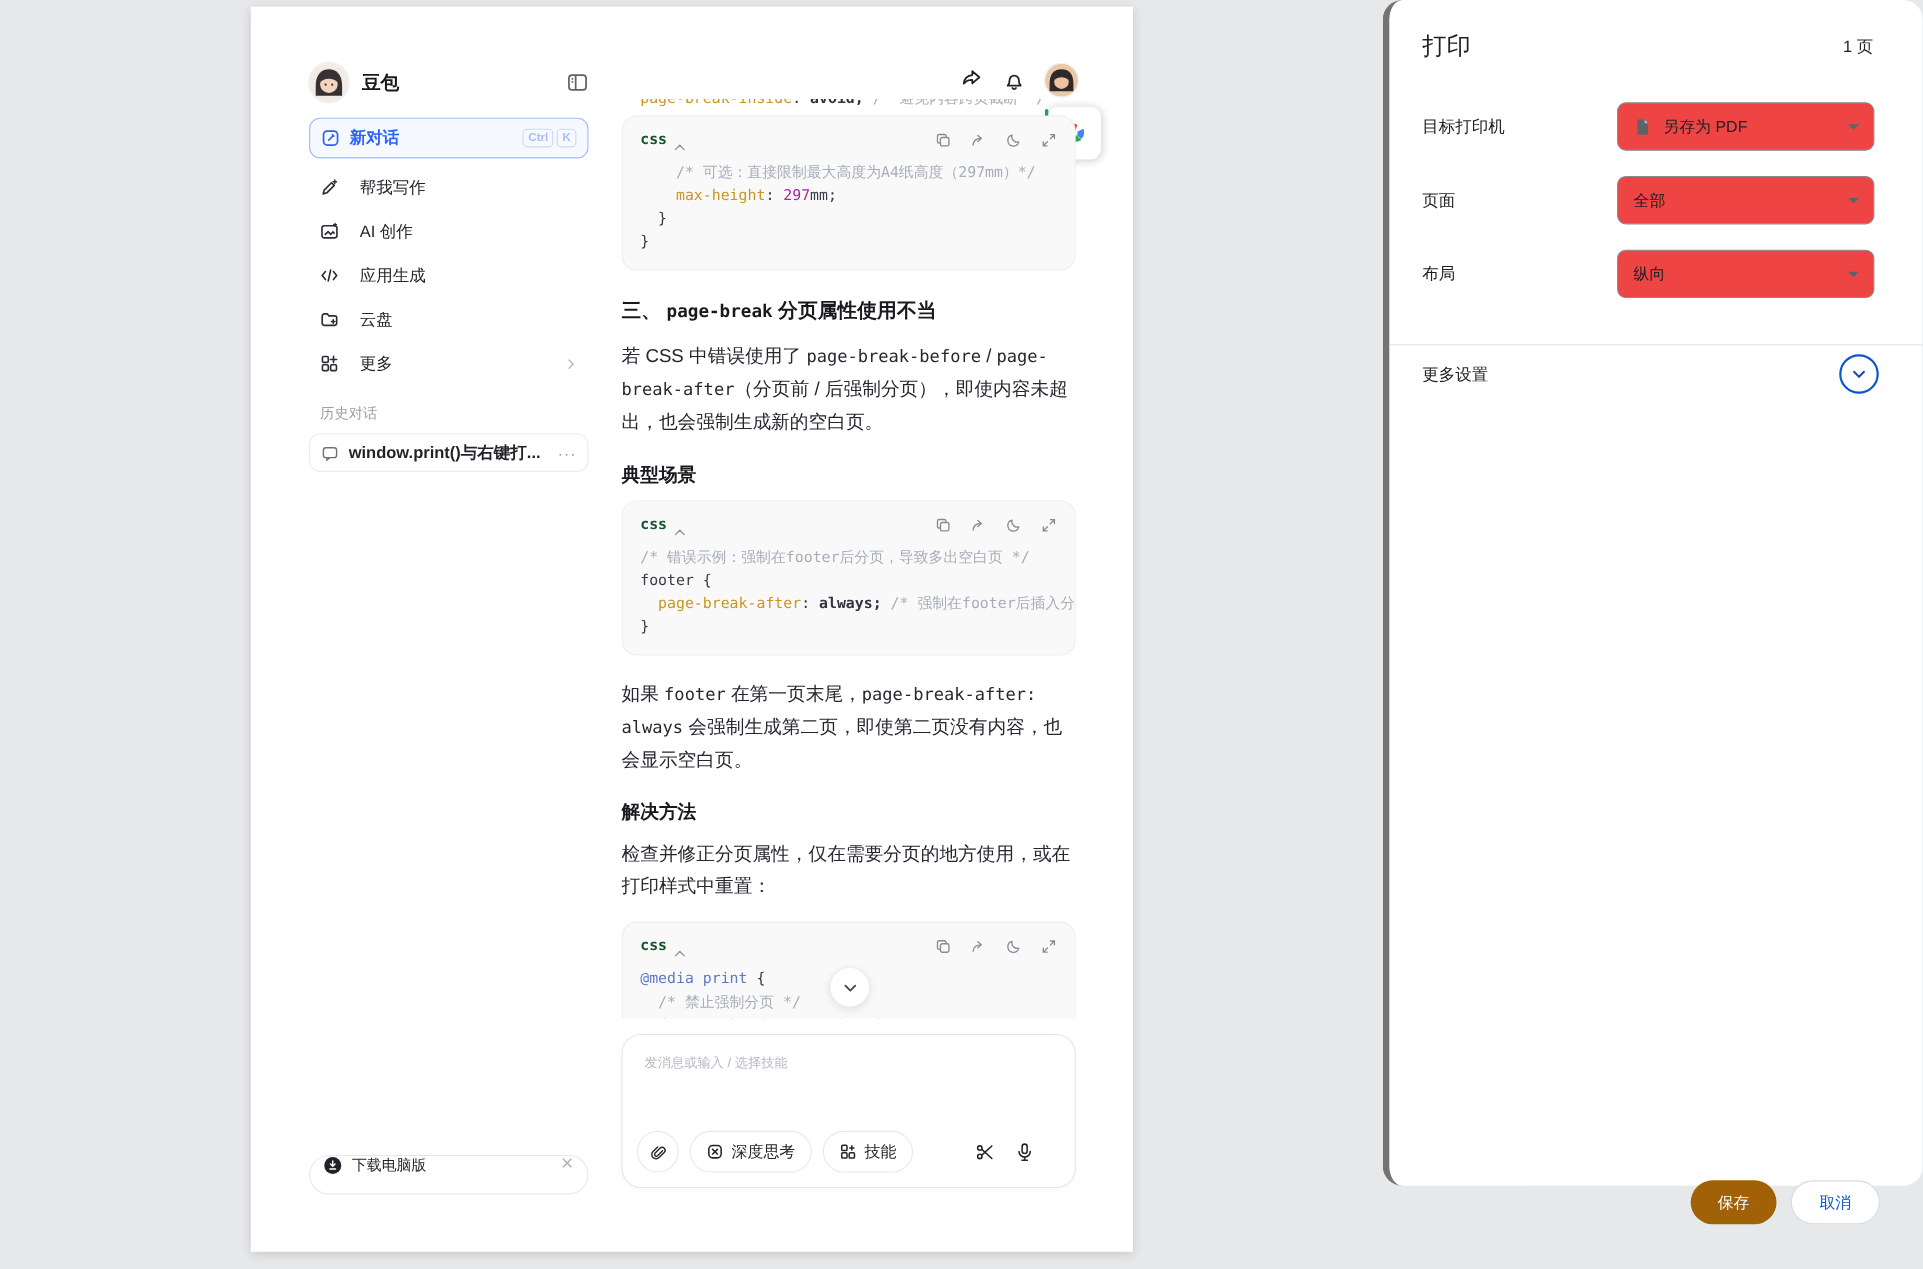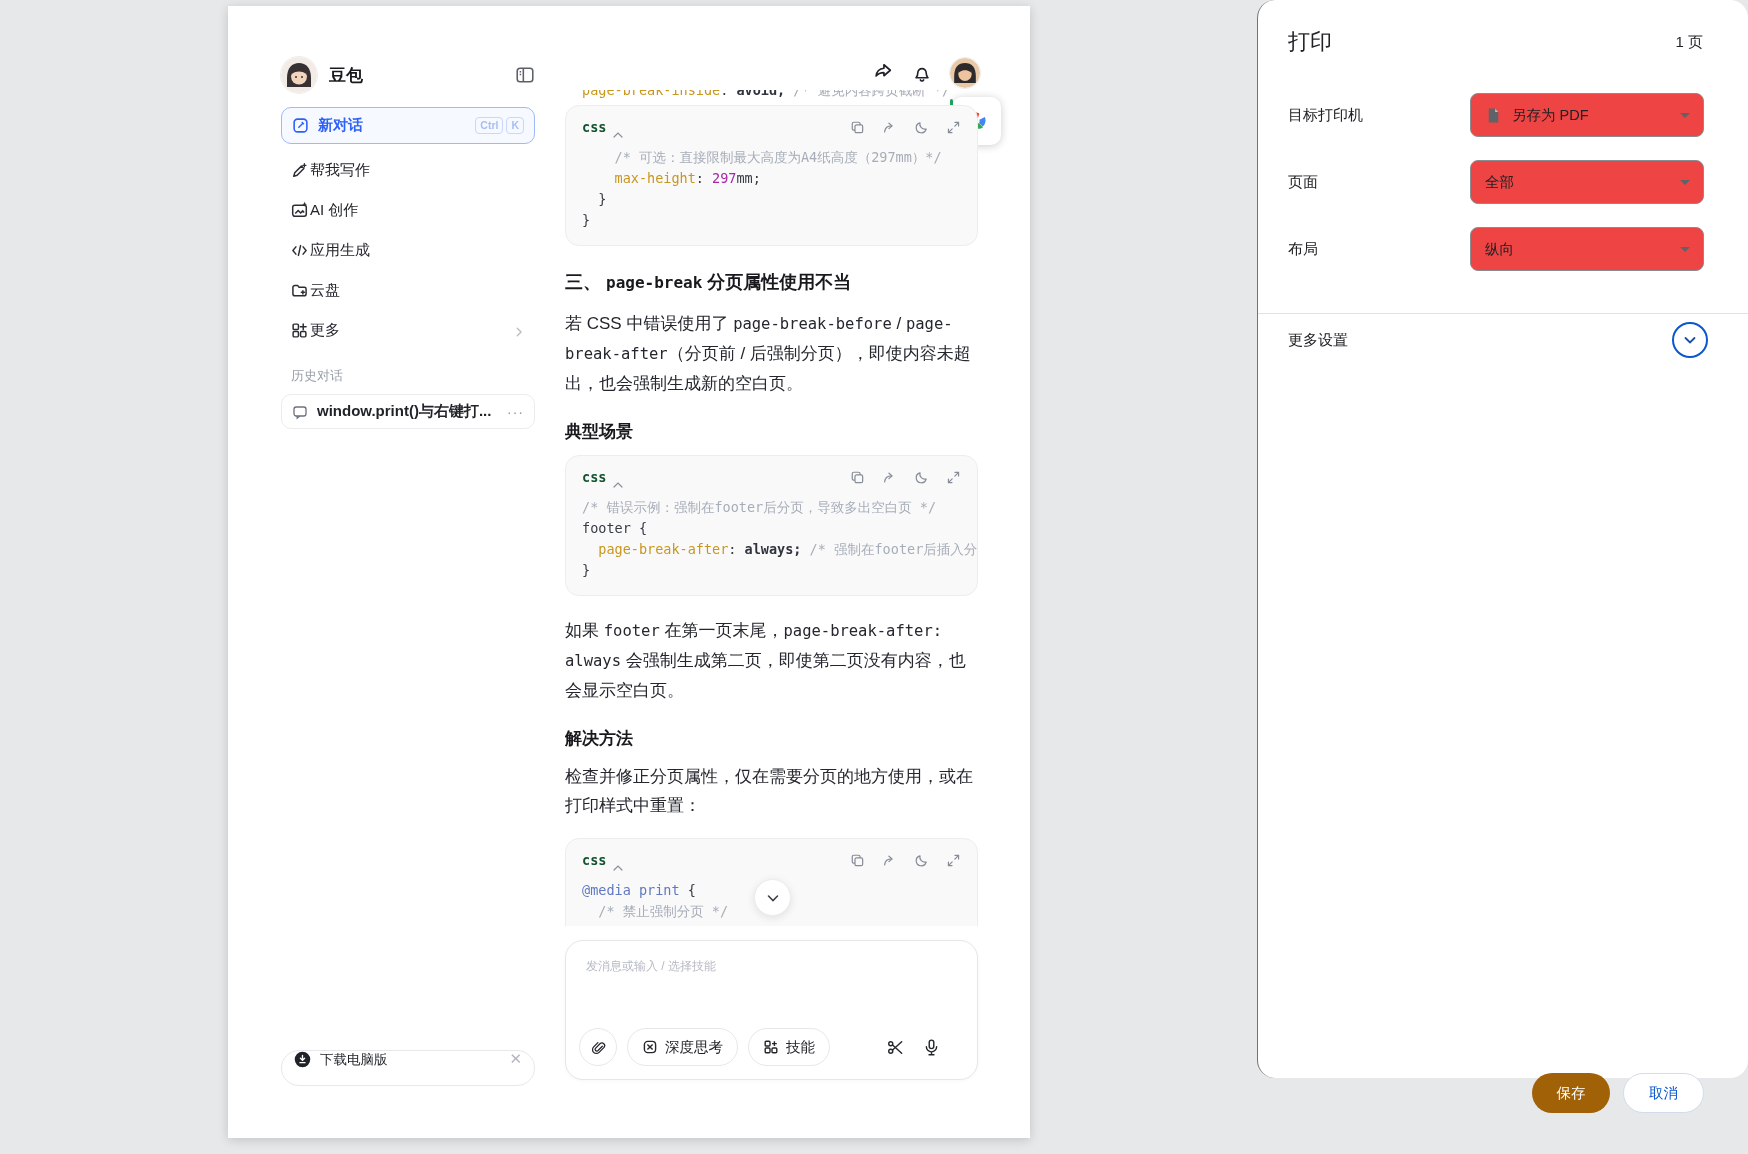--- a/index.html
+++ b/index.html
@@ -15,21 +15,21 @@
   .sidebar{position:absolute;left:53px;top:49px;width:254px;bottom:52px;display:flex;flex-direction:column;}
   .brand-row{display:flex;align-items:center;gap:12px;height:40px;margin-bottom:12px;}
   .brand-avatar{width:36px;height:36px;border-radius:50%;overflow:hidden;flex:none;box-shadow:0 0 0 1px #eee;}
   .brand-name{font-size:17px;font-weight:bold;color:#17191d;}
   .collapse-btn{margin-left:auto;color:#5b6069;width:20px;height:20px;cursor:pointer;}
   .new-chat{height:37px;border:1px solid #9fb9fb;background:#f6f9ff;border-radius:10px;display:flex;
             align-items:center;padding:0 10px;gap:9px;color:#2e62f6;font-weight:bold;font-size:15px;margin-bottom:6px;}
   .new-chat .ic{width:17px;height:17px;color:#2e62f6;}
   .keys{margin-left:auto;display:flex;gap:3px;}
   .key{border:1px solid #c9d7fa;color:#a7bdf4;font-size:10.5px;border-radius:4px;padding:1px 4px;line-height:13px;}
-  .nav-item{height:40px;display:flex;align-items:center;gap:2px;padding:0 10px;font-size:15px;color:#23262c;border-radius:10px;cursor:pointer;}
+  .nav-item{height:40px;display:flex;align-items:center;gap:19px;padding:0 10px;font-size:15px;color:#23262c;border-radius:10px;cursor:pointer;}
   .nav-item .ic{width:17px;height:17px;color:#2a2d33;flex:none;}
   .nav-item .chev{margin-left:auto;width:12px;height:12px;color:#b9bdc4;}
   .hist-label{margin:17px 10px 9px;font-size:13px;color:#9aa0ab;}
   .hist-item{height:35px;border:1px solid #ececef;background:#fff;border-radius:10px;display:flex;align-items:center;
              gap:9px;padding:0 10px;font-size:15px;font-weight:600;color:#1f2227;white-space:nowrap;overflow:hidden;cursor:pointer;}
   .hist-item .ic{width:16px;height:16px;color:#6c727c;flex:none;}
   .hist-dots{margin-left:auto;color:#9298a1;font-weight:normal;font-size:14px;letter-spacing:1px;}
   .download{margin-top:auto;height:36px;border:1px solid #e7e7ea;border-radius:999px;display:flex;
             gap:9px;padding:0 12px;font-size:13.5px;color:#1f2227;cursor:pointer;}
   .download .ic{width:17px;height:17px;}
@@ -75,21 +75,21 @@
   .bare-ic{width:19px;height:19px;color:#23262b;cursor:pointer;}
   .bare-ic.scissors{margin-left:56px;}
   .bare-ic.mic{margin-left:17px;}
 
   .ext-btn{position:absolute;left:724px;top:91px;width:49px;height:48px;background:#fff;border-radius:10px;
            box-shadow:0 1px 8px rgba(0,0,0,.20);display:flex;align-items:center;justify-content:center;cursor:pointer;}
   .ext-btn::before{content:"";position:absolute;left:-2px;top:2px;bottom:2px;width:3px;background:#1fa15c;border-radius:2px;}
   .ext-btn svg{width:26px;height:26px;}
 
   
-  .print-panel{position:absolute;left:1257px;top:0;width:491px;height:1078px;background:#fff;border-left:1px solid #737373;border-radius:18px;}
+  .print-panel{position:absolute;left:1257px;top:0;width:491px;height:1078px;background:#fff;border-left:6px solid #737373;border-radius:18px;}
   .pp-title{position:absolute;left:30px;top:27px;font-size:22px;color:#1f2124;}
   .pp-count{position:absolute;right:45px;top:33px;font-size:15px;color:#1f2124;}
   .pp-row{position:absolute;left:30px;right:44px;height:44px;display:flex;align-items:center;justify-content:space-between;}
   .pp-label{font-size:15px;color:#202124;}
   .pp-select{width:234px;height:44px;border:1px solid #898c91;border-radius:8px;display:flex;align-items:center;
              gap:10px;padding:0 36px 0 14px;font-size:14.5px;color:#202124;position:relative;cursor:pointer;background:#ef4444;}
   .pp-select .caret{position:absolute;right:13px;top:19px;width:0;height:0;border:5px solid transparent;border-top-color:#5f6368;}
   .pp-select .ic{width:17px;height:17px;flex:none;}
   .pp-divider{position:absolute;left:0;right:0;top:313px;height:1px;background:#e0e1e4;}
   .pp-more{position:absolute;left:30px;right:40px;top:321px;height:38px;display:flex;align-items:center;justify-content:space-between;cursor:pointer;}

